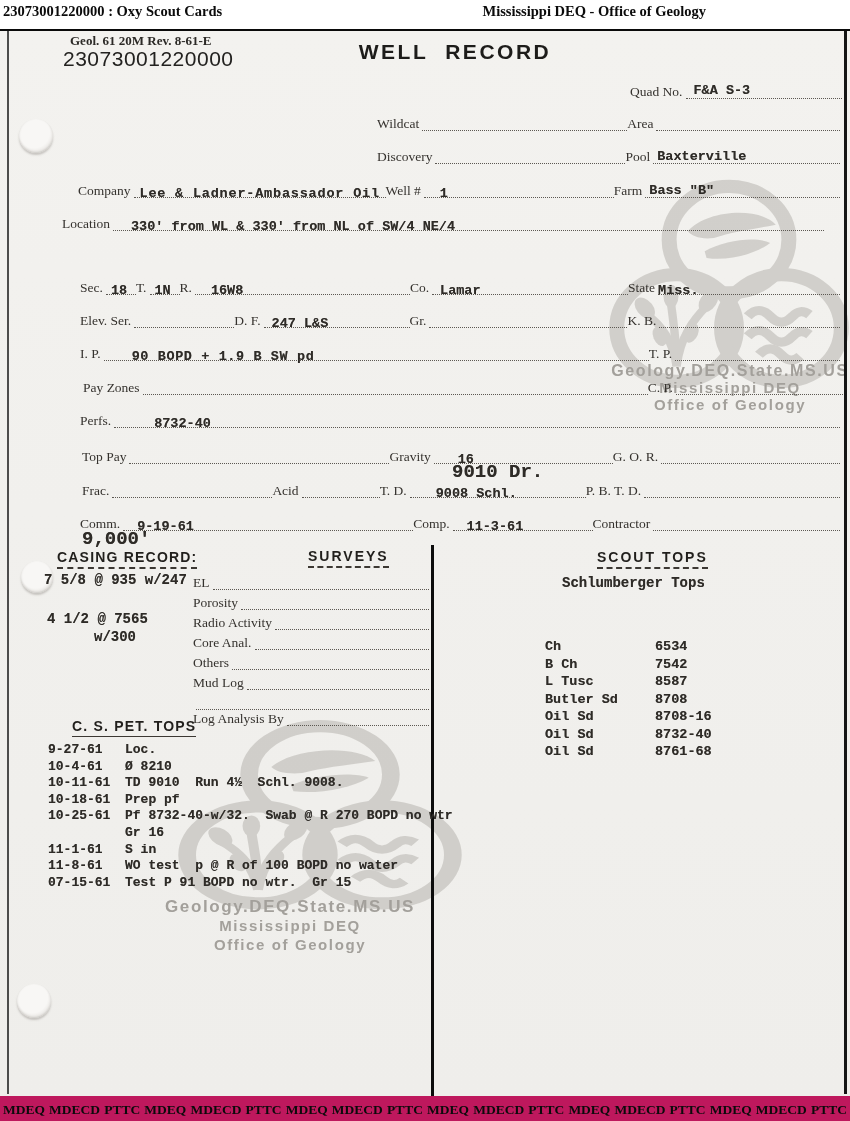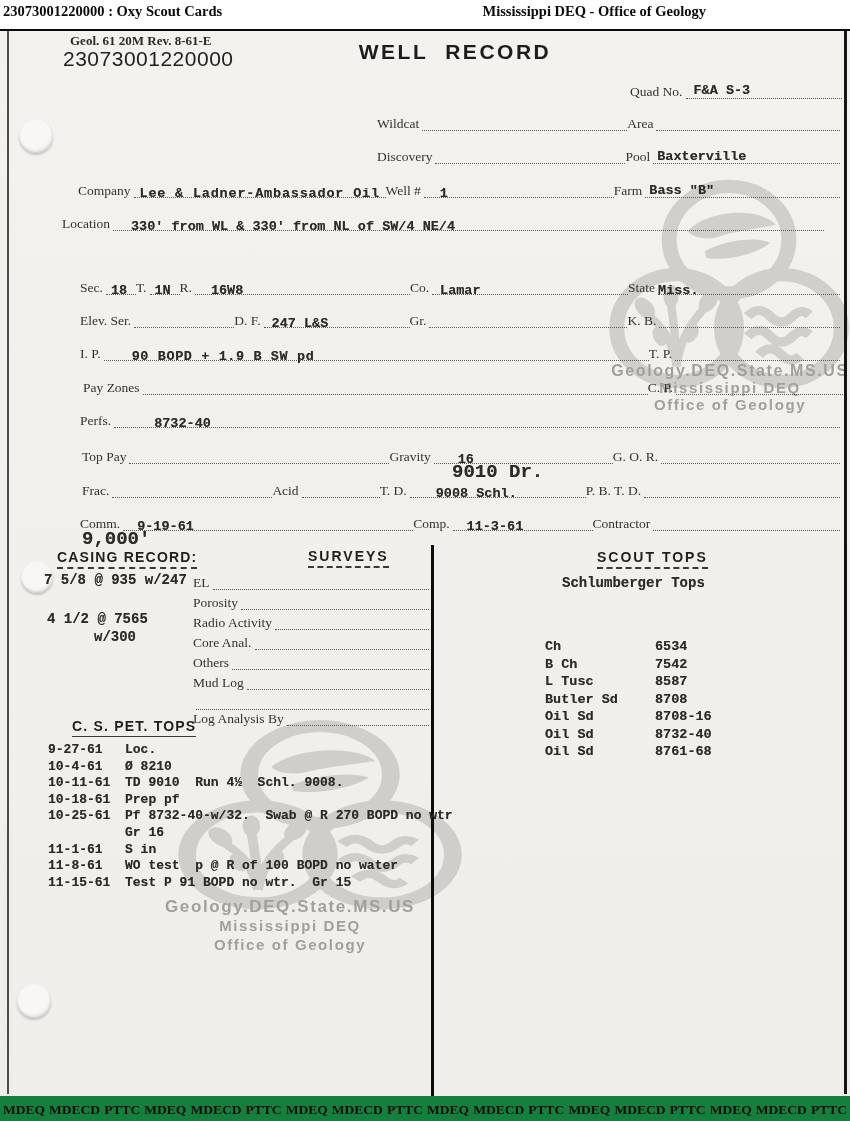--- a/index.html
+++ b/index.html
@@ -9,21 +9,21 @@
     font-family:"Liberation Serif","DejaVu Serif",serif;
   }
   
   .topbar{
     position:absolute;left:0;top:0;width:709px;height:28px;background:#fff;
     display:flex;justify-content:space-between;align-items:flex-start;
     font-family:"Liberation Serif","DejaVu Serif",serif;
     font-weight:bold;font-size:14.5px;color:#0b0b0b;padding:3px 3px 0 3px;box-sizing:border-box;
   }
   .footerbar{
-    position:absolute;left:0;top:1096px;width:850px;height:25px;background:#15803d;
+    position:absolute;left:0;top:1096px;width:850px;height:25px;background:#be185d;
     display:flex;justify-content:space-between;align-items:flex-end;
     padding:0 3px 3px 3px;box-sizing:border-box;
     font-family:"Liberation Serif","DejaVu Serif",serif;
     font-weight:bold;font-size:13.5px;color:#0b0b0b;white-space:nowrap;
   }
   
   .paper{
     position:absolute;left:0;top:29px;width:850px;height:1067px;
     background:linear-gradient(180deg,#f3f2ef 0%,#f1f0ed 45%,#efeeeb 100%);
     border-top:2.5px solid #0a0a0a;box-sizing:border-box;overflow:hidden;
@@ -364,21 +364,21 @@
   </div>
     <div class="petrow">
     <span class="petdate">11-1-61</span>
     <span class="pettext">S in</span>
   </div>
     <div class="petrow">
     <span class="petdate">11-8-61</span>
     <span class="pettext">WO test  p @ R of 100 BOPD no water</span>
   </div>
     <div class="petrow">
-    <span class="petdate">11-15-61</span>
+    <span class="petdate">07-15-61</span>
     <span class="pettext">Test P 91 BOPD no wtr.  Gr 15</span>
   </div>
   </div>
 
 <div class="footerbar">
     <span>MDEQ</span>
     <span>MDECD</span>
     <span>PTTC</span>
     <span>MDEQ</span>
     <span>MDECD</span>

